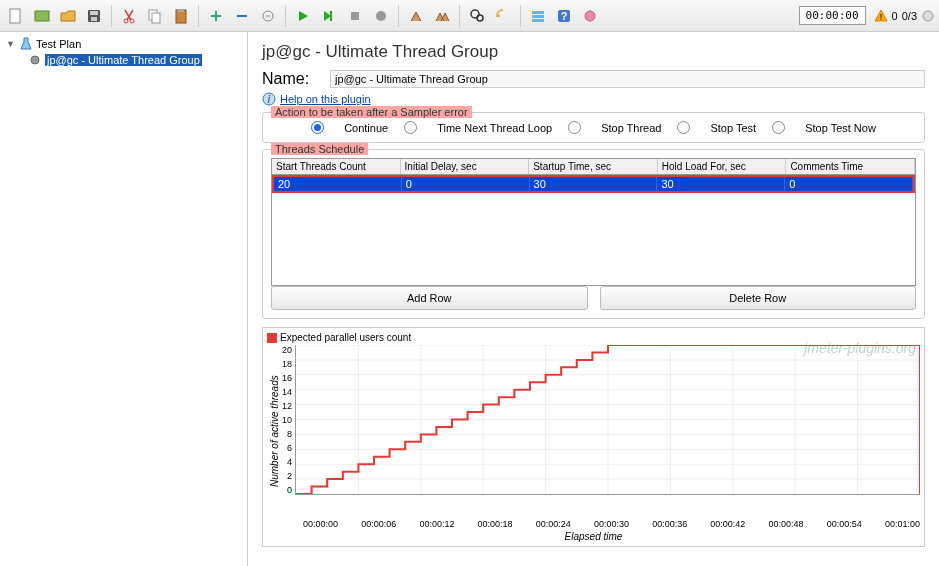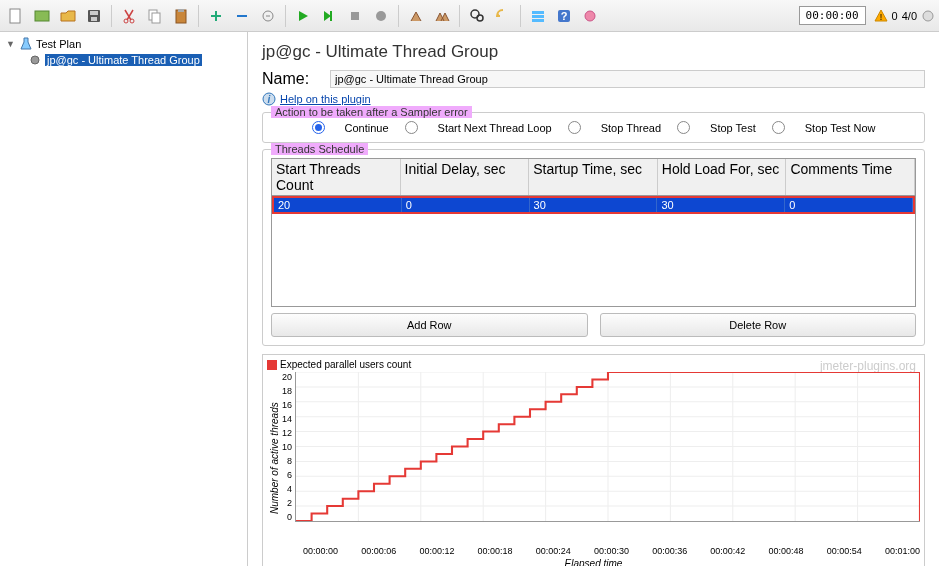--- a/index.html
+++ b/index.html
@@ -18,38 +18,38 @@
 .tree-toggle { width: 10px; font-size: 9px; color: #666; }
 .tree-icon { width: 14px; height: 14px; display: flex; align-items: center; justify-content: center; }
 .editor { flex: 1; padding: 10px 14px; overflow: auto; background: #fff; }
 .editor h2 { font-size: 17px; font-weight: normal; color: #333; margin-bottom: 8px; }
 .field-row { display: flex; align-items: center; margin-bottom: 4px; }
 .field-label { width: 68px; font-size: 16px; }
 .field-input { flex: 1; border: 1px solid #ccc; padding: 2px 4px; font-size: 11px; background: #f7f7f7; }
 .help-row { display: flex; align-items: center; gap: 4px; margin: 4px 0 6px; }
 .help-link { color: #0645ad; text-decoration: underline; font-size: 11px; cursor: pointer; text-align: right; }
 .fieldset { border: 1px solid #ccc; border-radius: 3px; padding: 8px; margin-bottom: 6px; position: relative; }
-.fieldset-title { position: absolute; top: -7px; left: 8px; background: #f0abfc; padding: 0 4px; font-size: 11px; color: #333; }
+.fieldset-title { position: absolute; top: -7px; left: 8px; background: #fca5a5; padding: 0 4px; font-size: 11px; color: #333; }
 .radio-row { display: flex; justify-content: center; gap: 16px; align-items: center; }
 .radio-item { display: flex; align-items: center; gap: 20px; cursor: pointer; }
 .radio-circle { width: 13px; height: 13px; border: 1px solid #888; border-radius: 50%; display: flex; align-items: center; justify-content: center; }
 .radio-circle.checked { border-color: #2563eb; }
 .radio-circle.checked::after { content: ''; width: 7px; height: 7px; background: #2563eb; border-radius: 50%; }
 .schedule-table { border: 1px solid #999; width: 100%; }
 .schedule-header { display: flex; background: #f0f0f0; border-bottom: 1px solid #999; }
-.schedule-header div { flex: 1; padding: 2px 4px; font-size: 14px; border-right: 1px solid #ccc; }
+.schedule-header div { flex: 1; padding: 2px 4px; font-size: 10px; border-right: 1px solid #ccc; }
 .schedule-row { display: flex; background: #0d47d1; color: #fff; border: 2px solid #e53935; }
 .schedule-row div { flex: 1; padding: 1px 4px; font-size: 11px; border-right: 1px solid #3366cc; }
 .schedule-body { height: 92px; background: #fff; }
-.btn-row { display: flex; gap: 12px; margin-top: 6px; border-radius: 6px; }
+.btn-row { display: flex; gap: 12px; margin-top: 0; border-radius: 6px; }
 .btn-row button { flex: 1; padding: 5px; border: 1px solid #bbb; background: linear-gradient(#fdfdfd,#e8e8e8); border-radius: 3px; cursor: pointer; font-size: 11px; }
 .chart-area { border: 1px solid #ccc; margin-top: 8px; padding: 4px; position: relative; }
 .chart-legend { display: flex; align-items: center; gap: 3px; font-size: 10px; margin-bottom: 2px; }
 .legend-swatch { width: 10px; height: 10px; background: #e53935; }
-.chart-watermark { position: absolute; top: 4px; right: 8px; color: #ccc; font-size: 12px; }
+.chart-watermark { position: absolute; top: 12px; right: 8px; color: #ccc; font-size: 14px; font-style: italic; }
 .chart-body { display: flex; height: 172px; }
 .y-axis-label { writing-mode: vertical-rl; transform: rotate(180deg); font-size: 10px; font-style: italic; text-align: center; padding: 0 2px; }
 .y-ticks { display: flex; flex-direction: column; justify-content: space-between; font-size: 9px; text-align: right; padding-right: 3px; height: 150px; }
 .plot { flex: 1; position: relative; }
 .x-ticks { display: flex; justify-content: space-between; font-size: 9px; margin-top: 2px; margin-left: 36px; }
 .x-axis-label { text-align: center; font-size: 10px; font-style: italic; margin-top: 2px; }
 svg.plot-svg { width: 100%; height: 150px; border-left: 1px solid #999; border-bottom: 1px solid #999; }
 .grid-line { stroke: #eee; stroke-width: 1; }
 </style>
 </head>
@@ -181,21 +181,21 @@
       </svg>
     </button>
   <div class="tb-spacer"></div>
   <span class="tb-time">00:00:00</span>
   <div class="tb-status">
     <svg width="14" height="14">
         <path d="M7 1 L13 12 L1 12 Z" fill="#fa0" stroke="#c80"></path>
         <text x="7" y="11" text-anchor="middle" font-size="9" fill="#000">!</text>
       </svg>
     <span>0</span>
-    <span>4/0</span>
+    <span>0/3</span>
     <svg width="14" height="14">
         <circle cx="7" cy="7" r="5" fill="#ddd" stroke="#999"></circle>
       </svg>
   </div>
 </div>
 
 <div class="main">
   <div class="tree-panel">
     <div class="tree-item">
       <span class="tree-toggle">▼</span>
@@ -232,21 +232,21 @@
 
     <div class="fieldset">
       <span class="fieldset-title">Action to be taken after a Sampler error</span>
       <div class="radio-row" id="radio-row">
           <div class="radio-item">
             <span class="radio-circle checked"></span>
             <span>Continue</span>
           </div>
           <div class="radio-item">
             <span class="radio-circle"></span>
-            <span>Start Next Thread Loop</span>
+            <span>Time Next Thread Loop</span>
           </div>
           <div class="radio-item">
             <span class="radio-circle"></span>
             <span>Stop Thread</span>
           </div>
           <div class="radio-item">
             <span class="radio-circle"></span>
             <span>Stop Test</span>
           </div>
           <div class="radio-item">

